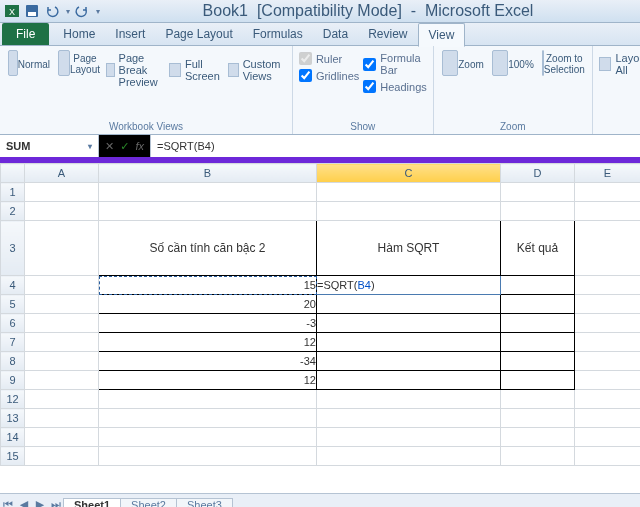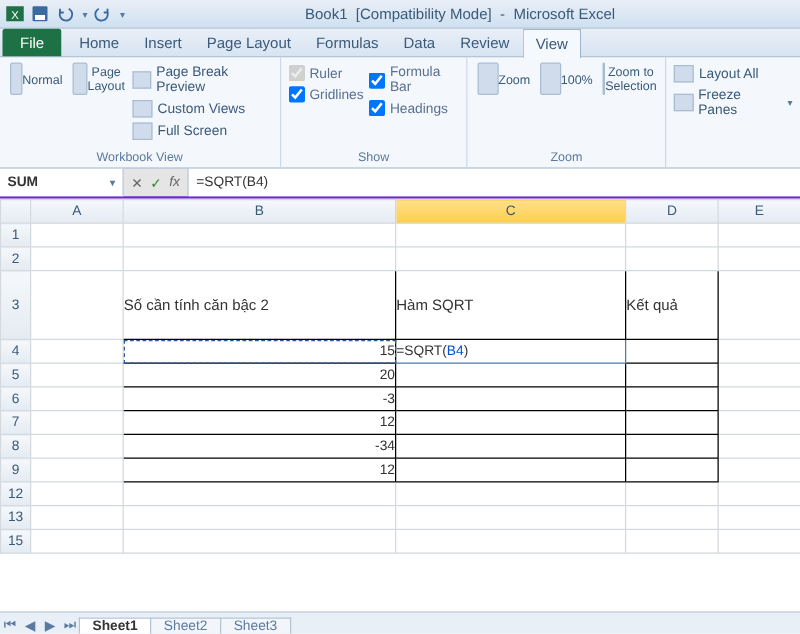--- a/index.html
+++ b/index.html
@@ -1,60 +1,60 @@
 <!DOCTYPE html>
 <html><head>
 <meta charset="utf-8">
 <style>
   html,body{margin:0;padding:0;font-family:"Segoe UI",Tahoma,sans-serif;font-size:11px;color:#333;background:#fff;width:640px;height:507px;overflow:hidden}
   
   .titlebar{height:22px;background:linear-gradient(#e9eff7,#cfe0f0);display:flex;align-items:center;padding:0 4px;border-bottom:1px solid #9fb4c9}
   .qat{display:flex;align-items:center;gap:4px}
   .qat .icon{width:16px;height:16px;display:flex;align-items:center;justify-content:center}
-  .title{flex:1;text-align:center;font-size:12px;color:#3a5a7a}
+  .title{flex:1;text-align:center;font-size:16px;color:#3a5a7a}
   .title .bold{font-weight:400}
   
   .tabs{height:22px;background:linear-gradient(#e9eff7,#d7e4f2);display:flex;align-items:center;padding-left:2px;border-bottom:1px solid #9fb4c9}
   .file-tab{background:#1e7145;color:#fff;padding:4px 14px;font-size:12px;border-radius:2px 2px 0 0;margin-right:4px}
   .tab{padding:4px 10px;color:#3a5a7a;font-size:12px;cursor:default}
   .tab.active{background:#f5f9fd;border:1px solid #9fb4c9;border-bottom:1px solid #f5f9fd;border-radius:2px 2px 0 0;margin-bottom:-1px}
   
   .ribbon{height:88px;background:#f4f8fc;border-bottom:1px solid #9fb4c9;display:flex}
   .group{border-right:1px solid #cdd9e6;padding:2px 6px 0 6px;display:flex;flex-direction:column;justify-content:space-between}
   .group-body{display:flex;gap:4px;align-items:flex-start}
   .group-label{text-align:center;font-size:10px;color:#5a7aa0;padding:2px 0}
   .big-btn{display:flex;flex-direction:row;align-items:center;width:42px;padding:2px;font-size:10px;color:#3a5a7a;text-align:center;line-height:11px}
   .big-btn .ic{width:24px;height:24px;margin-bottom:2px;background:#d0dceb;border:1px solid #a8bdd4;border-radius:2px}
   .chklist{display:flex;flex-direction:column;gap:4px;font-size:11px;color:#5a7090;padding-top:4px}
   .chk{display:flex;align-items:center;gap:4px}
   .chk input{margin:0}
-  .linklist{display:flex;flex-direction:column;gap:4px;font-size:11px;color:#3a5a7a;padding-top:4px}
+  .linklist{display:flex;flex-direction:row;gap:4px;font-size:11px;color:#3a5a7a;padding-top:4px}
   .linklist .row{display:flex;align-items:center;gap:4px}
   .mini-ic{width:14px;height:12px;background:#d0dceb;border:1px solid #a8bdd4}
   
-  .fxrow{height:22px;border-bottom:2px solid #6d28d9;display:flex;align-items:stretch;background:#e5e5e5}
+  .fxrow{height:22px;border-bottom:6px solid #6d28d9;display:flex;align-items:stretch;background:#000000}
   .namebox{width:86px;border-right:1px solid #b5c3d3;display:flex;align-items:center;padding:0 6px;background:#fff;font-size:11px;font-weight:bold;color:#333;justify-content:space-between}
   .fx-ctrl{display:flex;align-items:center;gap:6px;padding:0 6px;border-right:1px solid #b5c3d3;color:#666}
   .fx-ctrl span{font-size:11px}
   .formula{flex:1;background:#fff;display:flex;align-items:center;padding:0 6px;font-size:11px}
   
   .gridwrap{position:relative;height:330px;overflow:hidden;background:#fff}
   table.grid{border-collapse:collapse;table-layout:fixed;width:640px}
   table.grid th,table.grid td{border:1px solid #d4d9de;padding:0;height:18px;font-size:11px;background:#fff}
   table.grid th{background:linear-gradient(#f5f8fb,#e4ebf3);color:#3a5a7a;font-weight:normal;text-align:center}
   .corner{width:24px}
   .rowhdr{width:24px;text-align:center;background:linear-gradient(#f5f8fb,#e4ebf3)!important;color:#3a5a7a}
   th.colC{background:linear-gradient(#ffe08a,#ffcf4a)!important;color:#7a5a00}
   
   .bx{border:1px solid #000!important}
   .bx-top{border-top:1.5px solid #000!important}
   .bx-left{border-left:1.5px solid #000!important}
   .bx-right{border-right:1.5px solid #000!important}
   .bx-bot{border-bottom:1.5px solid #000!important}
-  .hdr-row td.cell{height:54px;vertical-align:middle;font-size:12px}
+  .hdr-row td.cell{height:54px;text-align:center;vertical-align:middle;font-size:12px}
   td.cell{padding:0 4px}
   td.num{text-align:right}
   td.editing{border:1.5px solid #4a7ab0!important;background:#fff}
   .marq{outline:1.5px dashed #2a5fa0;outline-offset:-1px}
   
   .sheetbar{height:20px;border-top:1px solid #b5c3d3;background:#e9eff7;display:flex;align-items:center;font-size:11px}
   .navbtn{width:16px;height:16px;display:flex;align-items:center;justify-content:center;color:#5a7aa0}
   .sheet-tab{padding:0 10px;border:1px solid #b5c3d3;border-bottom:none;background:#f2f6fa;margin-left:-1px;color:#5a7aa0}
   .sheet-tab.active{background:#fff;font-weight:bold;color:#333}
   .dd{font-size:8px;color:#5a7aa0;margin-left:2px}
@@ -122,29 +122,29 @@
           <div class="ic"></div>
           <span>Page Layout</span>
         </div>
       <div class="linklist">
         <div class="row">
             <span class="mini-ic"></span>
             <span>Page Break Preview</span>
           </div>
         <div class="row">
             <span class="mini-ic"></span>
+            <span>Full Screen</span>
+          </div>
+        <div class="row">
+            <span class="mini-ic"></span>
             <span>Custom Views</span>
           </div>
-        <div class="row">
-            <span class="mini-ic"></span>
-            <span>Full Screen</span>
-          </div>
       </div>
     </div>
-    <div class="group-label">Workbook View</div>
+    <div class="group-label">Workbook Views</div>
   </div>
   <div class="group">
     <div class="group-body">
       <div class="chklist">
         <label class="chk">
             <input type="checkbox" checked="" disabled="" style="">
             <span>Ruler</span>
           </label>
         <label class="chk">
             <input type="checkbox" checked="" style="">
@@ -313,20 +313,28 @@
         </tr>
 <tr>
           <td class="rowhdr">13</td>
           <td></td>
           <td></td>
           <td></td>
           <td></td>
           <td></td>
         </tr>
 <tr>
+          <td class="rowhdr">14</td>
+          <td></td>
+          <td></td>
+          <td></td>
+          <td></td>
+          <td></td>
+        </tr>
+<tr>
           <td class="rowhdr">15</td>
           <td></td>
           <td></td>
           <td></td>
           <td></td>
           <td></td>
         </tr>
 </tbody>
     </table>
 </div>

